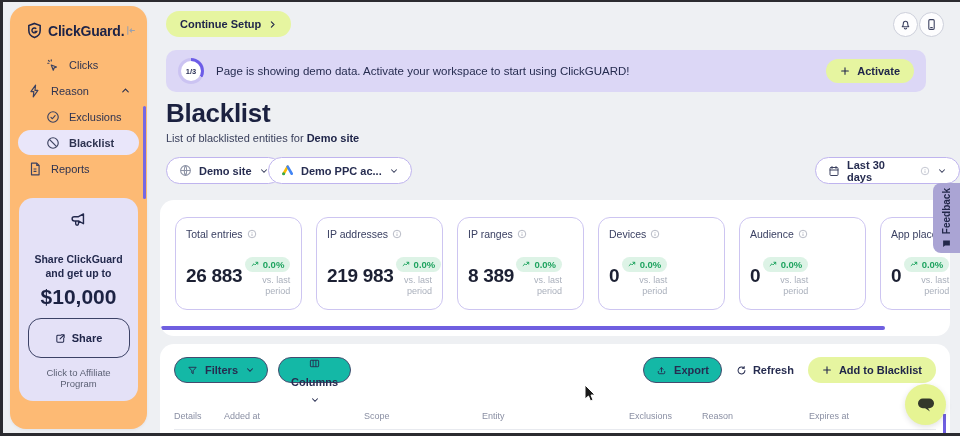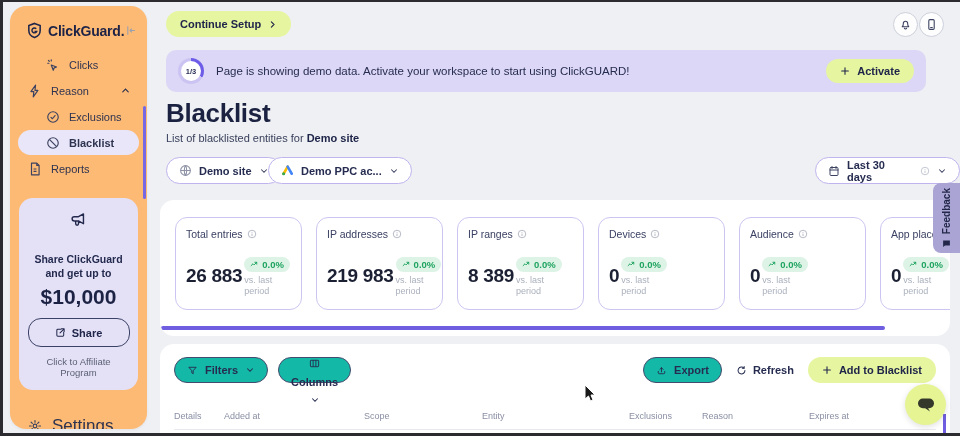--- a/index.html
+++ b/index.html
@@ -23,21 +23,21 @@
   .nav-row .nicon { width:14px; height:14px; color:#3c4260; margin-right:9px; flex:none; }
   .nav-row.active { background:#e9e6fa; }
   .ind-1 { padding-left:10px; } .ind-2 { padding-left:28px; }
   .nav-chevron { margin-left:auto; color:#2e3350; }
   .side-scroll { position:absolute; right:1px; top:100px; width:3px; height:93px; background:#7668e2; border-radius:2px; }
 
   .promo { margin:16px 9px 0 9px; background:#e4e1f7; border-radius:14px; padding:13px 8px 12px; text-align:center; }
   .promo .micon { color:#23294d; display:inline-block; }
   .promo-head { font-size:10.5px; font-weight:bold; color:#242a4e; line-height:1.35; margin-top:20px; }
   .promo-amount { font-size:21px; font-weight:bold; color:#1c2243; margin-top:5px; }
-  .share-btn { margin:9px auto 0; width:102px; height:29px; border:1px solid #3c4266; border-radius:13px; background:transparent; display:flex; align-items:center; justify-content:center; gap:6px; font-size:11px; font-weight:bold; color:#20264a; cursor:pointer; }
+  .share-btn { margin:9px auto 0; width:102px; height:40px; border:1px solid #3c4266; border-radius:13px; background:transparent; display:flex; align-items:center; justify-content:center; gap:6px; font-size:11px; font-weight:bold; color:#20264a; cursor:pointer; }
   .promo-affiliate { font-size:9.5px; color:#5c6175; margin-top:9px; }
 
   .settings-row { display:flex; align-items:center; gap:10px; margin:26px 0 0 18px; font-size:17px; color:#2e3350; cursor:pointer; }
   .side-divider { height:1px; background:#e7e9ee; margin:15px 0 0; }
 
   
   .lime-btn { background:#e6f5a0; border:none; border-radius:13px; height:26px; display:inline-flex; align-items:center; gap:7px; padding:4px 14px; font-size:11px; font-weight:bold; color:#20264a; cursor:pointer; font-family:inherit; }
   .continue-btn { position:absolute; left:166px; top:11px; }
   .icon-btn { position:absolute; top:12px; width:25px; height:25px; border-radius:50%; border:1px solid #cdd0db; background:#fdfdfe; display:flex; align-items:center; justify-content:center; color:#3c4260; cursor:pointer; }
   .btn-bell { left:893px; } .btn-book { left:919px; }
@@ -56,21 +56,21 @@
 
   
   .sel-pill { position:absolute; top:157px; height:27px; border:1px solid #bfb4ee; border-radius:14px; background:#fff; display:flex; align-items:center; gap:7px; padding:0 12px; font-size:11px; font-weight:bold; color:#262c50; cursor:pointer; }
   .sel-site { left:166px; } .sel-ppc { left:268px; } .sel-date { left:815px; }
   .sel-pill .chev { color:#3c4260; }
   .sel-pill .q { color:#b9bdc9; }
 
   
   .stats-panel { position:absolute; left:160px; top:200px; width:790px; height:136px; background:#fff; border-radius:14px; overflow:hidden; }
   .cards-row { display:flex; gap:14px; padding:17px 0 0 15px; width:1200px; }
-  .stat-card { width:127px; height:93px; border:1.5px solid #cdc5f1; border-radius:12px; padding:10px 10px; flex:none; background:#fff; }
+  .stat-card { width:127px; height:93px; border:1.5px solid #cdc5f1; border-radius:12px; padding:10px 10px; flex:none; background:#fff;text-align:right; }
   .stat-label { display:flex; align-items:center; gap:4px; font-size:10.5px; color:#3b4163; white-space:nowrap; overflow:hidden; }
   .stat-label .info { color:#a9adbb; flex:none; }
   .stat-value-row { display:flex; align-items:center; gap:2px; margin-top:15px; }
   .stat-value { font-size:19px; font-weight:bold; color:#1c2033; letter-spacing:-.3px; white-space:nowrap; }
   .stat-side { min-width:0; }
   .delta-badge { display:inline-flex; align-items:center; gap:3px; background:#ddf3e6; color:#1ea35f; font-size:9.5px; font-weight:bold; border-radius:9px; padding:2px 6px; }
   .vs-text { font-size:9px; color:#aab0bc; line-height:1.25; margin-top:2px; max-width:46px; }
   .h-scroll { position:absolute; left:1px; bottom:6px; width:724px; height:4px; background:#6f5fe0; border-radius:2px; }
 
   

